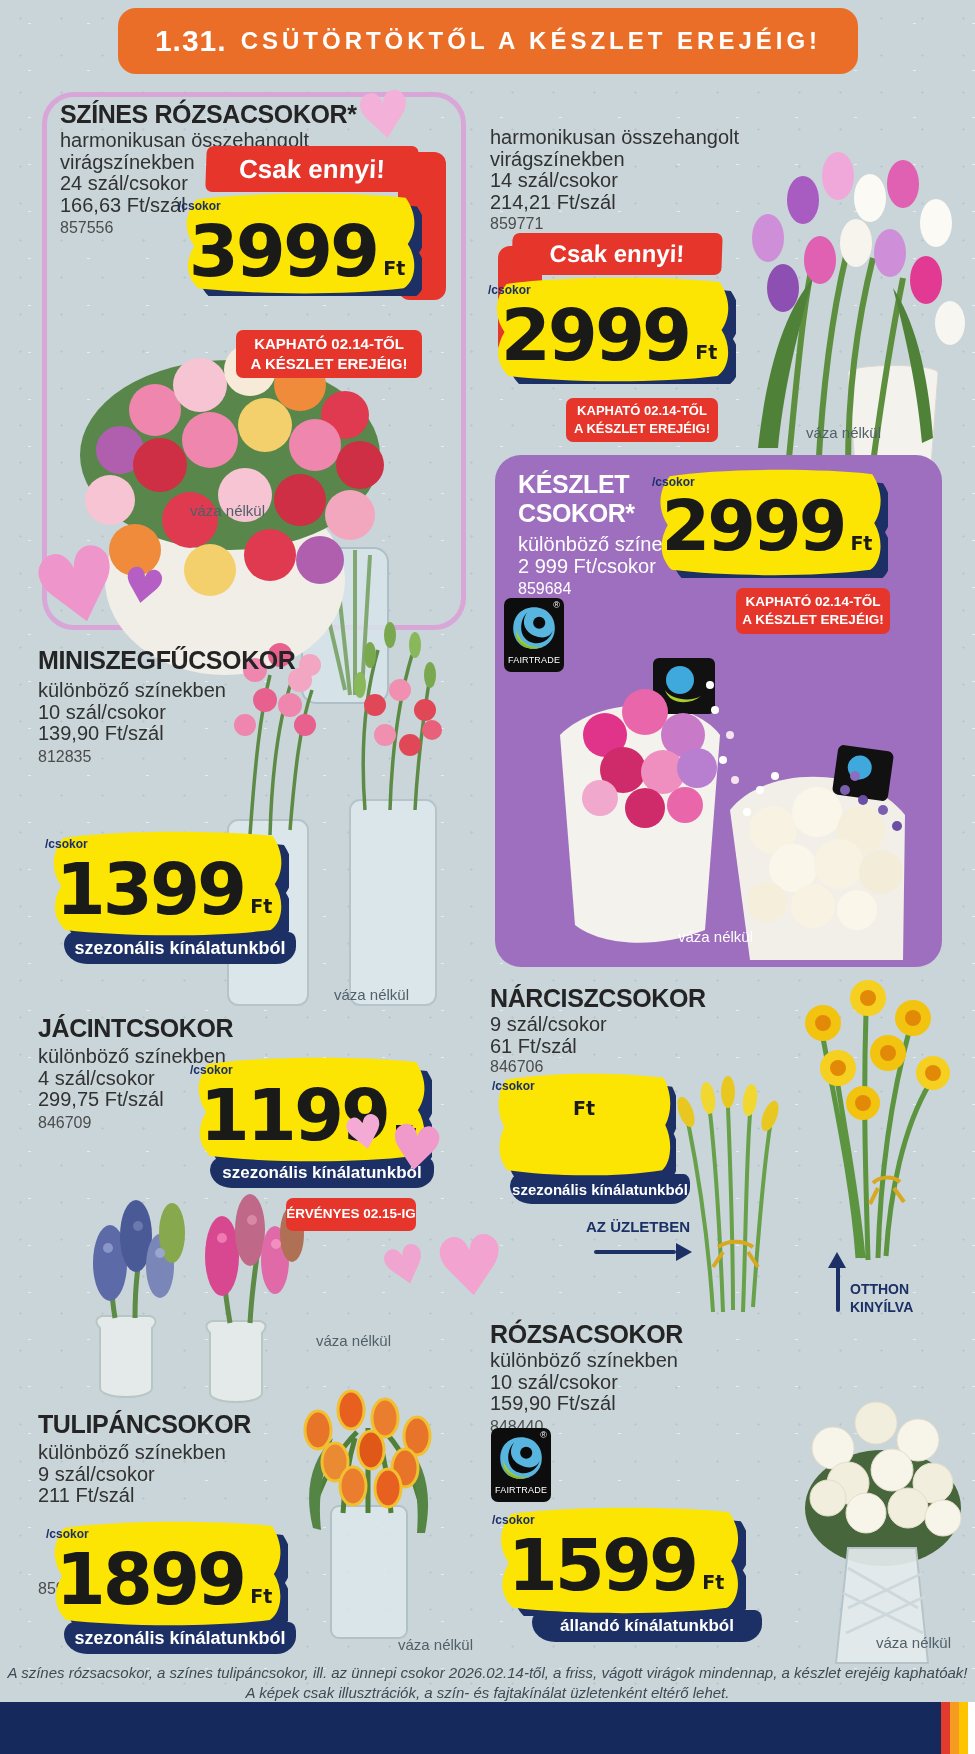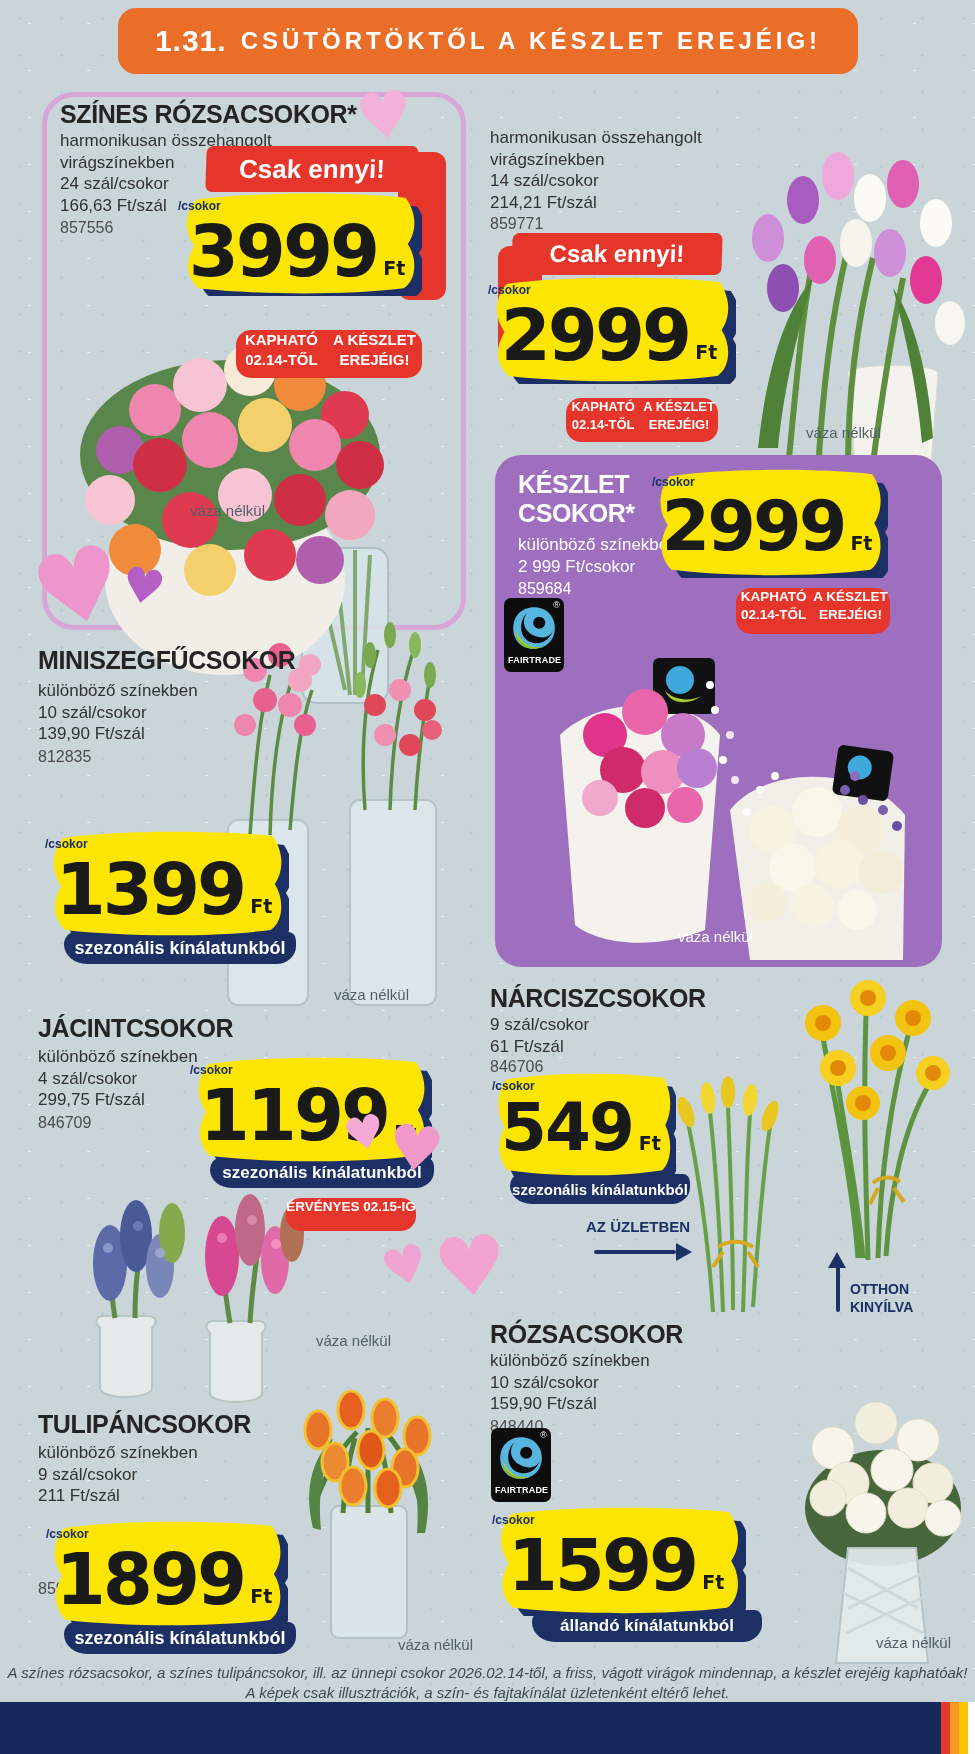--- a/index.html
+++ b/index.html
@@ -6,41 +6,41 @@
 body{background:#9aa7ad;font-family:"Liberation Sans",sans-serif}
 .page{position:relative;width:975px;height:1754px;margin:0 auto;background-color:#c9d5d9;
   background-image:radial-gradient(rgba(110,135,148,.16) 1.2px,transparent 1.4px),radial-gradient(rgba(255,255,255,.55) 1px,transparent 1.2px);
   background-size:41px 37px,59px 47px;overflow:hidden}
 .abs{position:absolute}
 .hdr{background:#ea6e28;border-radius:18px;color:#fff;display:flex;align-items:center;justify-content:center;gap:14px}
 .hdr .d{font-size:30px;font-weight:bold;letter-spacing:1px}
 .hdr .t{font-size:24px;font-weight:bold;letter-spacing:4px}
 .pbox{border:5px solid #d9a7d7;border-radius:32px}
 .ptitle{font-weight:bold;color:#242424;font-size:25px;letter-spacing:-.4px;white-space:nowrap}
-.pdesc{font-size:17px;color:#323232;line-height:21.5px}
+.pdesc{font-size:20px;color:#323232;line-height:21.5px}
 .psku{font-size:16px;color:#4c4c4c}
 .white,.white *{color:#fff !important}
 .csak{background:#e6352b;color:#fff;font-weight:bold;text-align:center;border-radius:7px;transform:skewX(-2deg);display:flex;align-items:center;justify-content:center}
 .flap{background:#e6352b;border-radius:12px}
-.kaphato{background:#e6352b;color:#fff;font-weight:bold;text-align:center;border-radius:15px;display:flex;justify-content:center;line-height:1.35}
+.kaphato{background:#e6352b;color:#fff;font-weight:bold;text-align:center;border-radius:7px;display:flex;flex-direction:column;justify-content:center;line-height:1.35}
 .tag .shape{position:absolute;left:0;top:0;width:100%;height:100%}
 .tag .lbl{position:absolute;top:9px;left:0;right:10px;color:#1c3066;font-size:12px;font-weight:bold}
 .tag .num{position:absolute;left:0;right:6px;top:27px;display:flex;align-items:flex-end;justify-content:center}
 .price{font-family:"DejaVu Sans",sans-serif;font-weight:bold;color:#1a1a18;letter-spacing:-3px;line-height:.95}
 .ftx{font-family:"DejaVu Sans",sans-serif;font-weight:bold;color:#1a1a18;font-size:19px;margin-left:6px;margin-bottom:6px}
 .banner{background:#1c3066;color:#fff;font-weight:bold;text-align:center;border-radius:12px 8px 22px 26px/14px 10px 20px 22px;display:flex;align-items:center;justify-content:center}
 .vaza{color:#505f68;font-size:15px}
 .heart{font-family:"DejaVu Sans",sans-serif;line-height:1;display:block}
 .navlbl{color:#1c3066;font-weight:bold}
 .arrowline-h,.arrowline-v{background:#1c3066;border-radius:2px}
 .arrowhead-r{width:0;height:0;border-left:16px solid #1c3066;border-top:9px solid transparent;border-bottom:9px solid transparent}
 .arrowhead-u{width:0;height:0;border-bottom:16px solid #1c3066;border-left:9px solid transparent;border-right:9px solid transparent}
 .ft-logo{background:#0d0d0d;border-radius:7px;padding:3px 4px 2px}
 .ft-mark{display:block;width:100%;height:calc(100% - 15px)}
-.ft-label{color:#fff;font-weight:bold;font-size:9px;text-align:left;letter-spacing:.2px}
+.ft-label{color:#fff;font-weight:normal;font-size:9px;text-align:left;letter-spacing:.2px}
 .ft-reg{position:absolute;top:2px;right:4px;color:#fff;font-size:9px}
 .foot{width:100%;text-align:center;font-style:italic;color:#3d4b54;font-size:15px}
 .navybar{background:#16295c}
 </style>
 </head>
 <body>
 
 <div class="page">
 
   <div class="abs hdr" style="left:118px;top:8px;width:740px;height:66px">
@@ -373,21 +373,20 @@
 
   <div class="abs banner" style="left:510px;top:1174px;width:180px;height:30px;font-size:15px">szezonális kínálatunkból</div>
 
   <div class="abs tag" style="left:492px;top:1070px;width:184px;height:108px">
     <svg class="shape" viewBox="0 0 240 110" preserveAspectRatio="none">
       <path d="M18,10 C70,2 170,2 224,8 C236,26 234,44 226,56 C236,72 234,94 222,102 C160,110 70,108 20,102 C6,88 8,72 16,58 C4,40 8,22 18,10 Z" fill="#1c3066" transform="translate(11,9)"></path>
       <path d="M18,10 C70,2 170,2 224,8 C236,26 234,44 226,56 C236,72 234,94 222,102 C160,110 70,108 20,102 C6,88 8,72 16,58 C4,40 8,22 18,10 Z" fill="#fce503"></path>
     </svg>
     <div class="lbl">/csokor</div>
     <div class="num">
-        <span class="price" style="font-size:66px;letter-spacing:-2px">549</span>
         <span class="ftx">Ft</span>
       </div>
   </div>
 
   <div class="abs navlbl" style="left:586px;top:1218px;font-size:15px">AZ ÜZLETBEN</div>
   <div class="abs arrowline-h" style="left:594px;top:1250px;width:82px;height:4px"></div>
   <div class="abs arrowhead-r" style="left:676px;top:1243px"></div>
   <div class="abs arrowline-v" style="left:836px;top:1264px;width:4px;height:48px"></div>
   <div class="abs arrowhead-u" style="left:828px;top:1252px"></div>
   <div class="abs navlbl" style="left:850px;top:1280px;font-size:14px;line-height:1.3">

